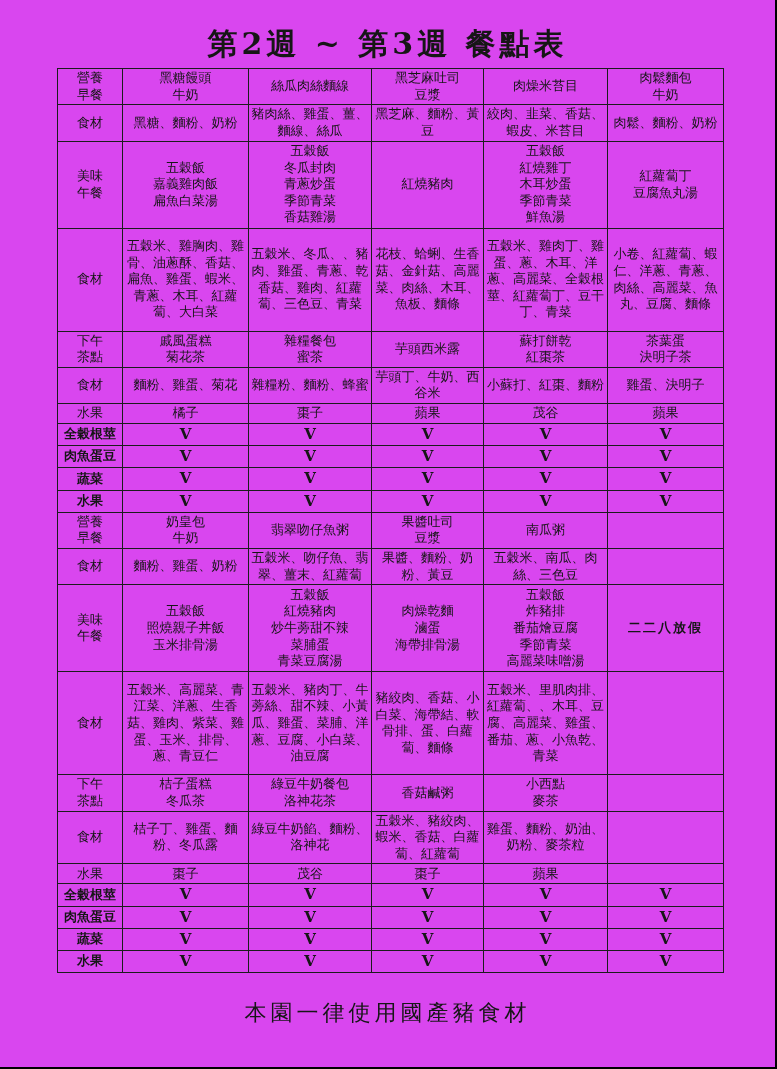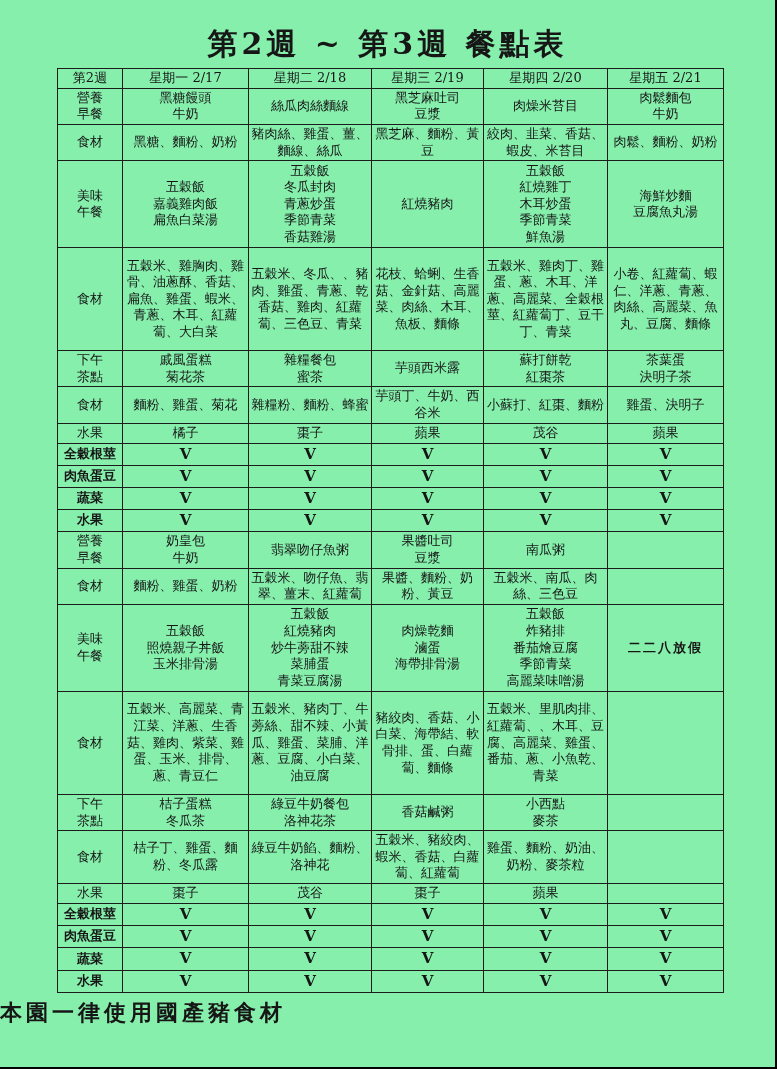--- a/index.html
+++ b/index.html
@@ -1,17 +1,17 @@
 <!DOCTYPE html>
 <html><head>
 <meta charset="utf-8">
 <style>
   html,body{margin:0;padding:0;background:#fff;}
   body{width:777px;height:1069px;font-family:"DejaVu Serif","Liberation Serif",serif;color:#161616;}
-  .page{position:relative;width:777px;height:1069px;background:#86efac;box-sizing:border-box;
+  .page{position:relative;width:777px;height:1069px;background:#d946ef;box-sizing:border-box;
         border-right:2px solid #000;border-bottom:2px solid #000;overflow:hidden;}
   .title{position:absolute;top:24px;left:0;width:100%;text-align:center;margin:0;
          font-size:30px;font-weight:bold;letter-spacing:4px;}
   table.menu{position:absolute;top:68px;left:57px;width:666px;border-collapse:collapse;table-layout:fixed;}
   table.menu td{border:1px solid #1c1c1c;font-size:13px;line-height:1.28;text-align:center;
          vertical-align:middle;white-space:pre-line;padding:1px 2px;box-sizing:border-box;overflow:hidden;}
   td.ing{text-align:left;padding:1px 4px;}
   td.cat{font-size:9px;font-weight:bold;letter-spacing:0;}
   tr.rw-ck td.v{font-size:15px;font-weight:600;}
   td.holiday{font-weight:bold;letter-spacing:2px;}
@@ -19,48 +19,40 @@
   .rw-bf td{height:31px;}
   .rw-bfing td{height:29px;}
   .rw-lunch td{height:87px;font-family:Liberation Serif, serif;}
   .rw-lunching td{height:103px;}
   .rw-snack td{height:31px;}
   .rw-snacking td{height:30px;}
   .rw-fruit td{height:20px;}
   .rw-ck td{height:16px;}
   tbody.w3 .rw-bfing td{height:36px;}
   tbody.w3 .rw-snacking td{height:48px;}
-  .footer{position:absolute;top:998px;left:0;width:100%;text-align:left;
-          font-size:22px;letter-spacing:4px;font-weight:bold;}
+  .footer{position:absolute;top:998px;left:0;width:100%;text-align:center;
+          font-size:22px;letter-spacing:4px;}
 </style>
 </head>
 <body>
 
 <div class="page">
   <h1 class="title">第2週 ~ 第3週 餐點表</h1>
 
   <table class="menu">
     <colgroup>
       <col style="width:65px">
         <col style="width:126px">
         <col style="width:123px">
       <col style="width:112px">
         <col style="width:124px">
         <col style="width:116px">
     </colgroup>
 
     <tbody class="w2">
-      <tr class="rw-hdr">
-        <td>第2週</td>
-        <td>星期一 2/17</td>
-        <td>星期二 2/18</td>
-        <td>星期三 2/19</td>
-        <td>星期四 2/20</td>
-        <td>星期五 2/21</td>
-      </tr>
       <tr class="rw-bf">
         <td>營養
 早餐</td>
         <td>黑糖饅頭
 牛奶</td>
         <td>絲瓜肉絲麵線</td>
         <td>黑芝麻吐司
 豆漿</td>
         <td>肉燥米苔目</td>
         <td>肉鬆麵包
@@ -84,21 +76,21 @@
 冬瓜封肉
 青蔥炒蛋
 季節青菜
 香菇雞湯</td>
         <td>紅燒豬肉</td>
         <td>五穀飯
 紅燒雞丁
 木耳炒蛋
 季節青菜
 鮮魚湯</td>
-        <td>海鮮炒麵
+        <td>紅蘿蔔丁
 豆腐魚丸湯</td>
       </tr>
       <tr class="rw-lunching">
         <td>食材</td>
         <td class="ing">五穀米、雞胸肉、雞骨、油蔥酥、香菇、扁魚、雞蛋、蝦米、青蔥、木耳、紅蘿蔔、大白菜</td>
         <td class="ing">五穀米、冬瓜、、豬肉、雞蛋、青蔥、乾香菇、雞肉、紅蘿蔔、三色豆、青菜</td>
         <td class="ing">花枝、蛤蜊、生香菇、金針菇、高麗菜、肉絲、木耳、魚板、麵條</td>
         <td class="ing">五穀米、雞肉丁、雞蛋、蔥、木耳、洋蔥、高麗菜、全穀根莖、紅蘿蔔丁、豆干丁、青菜</td>
         <td class="ing">小卷、紅蘿蔔、蝦仁、洋蔥、青蔥、肉絲、高麗菜、魚丸、豆腐、麵條</td>
       </tr>

